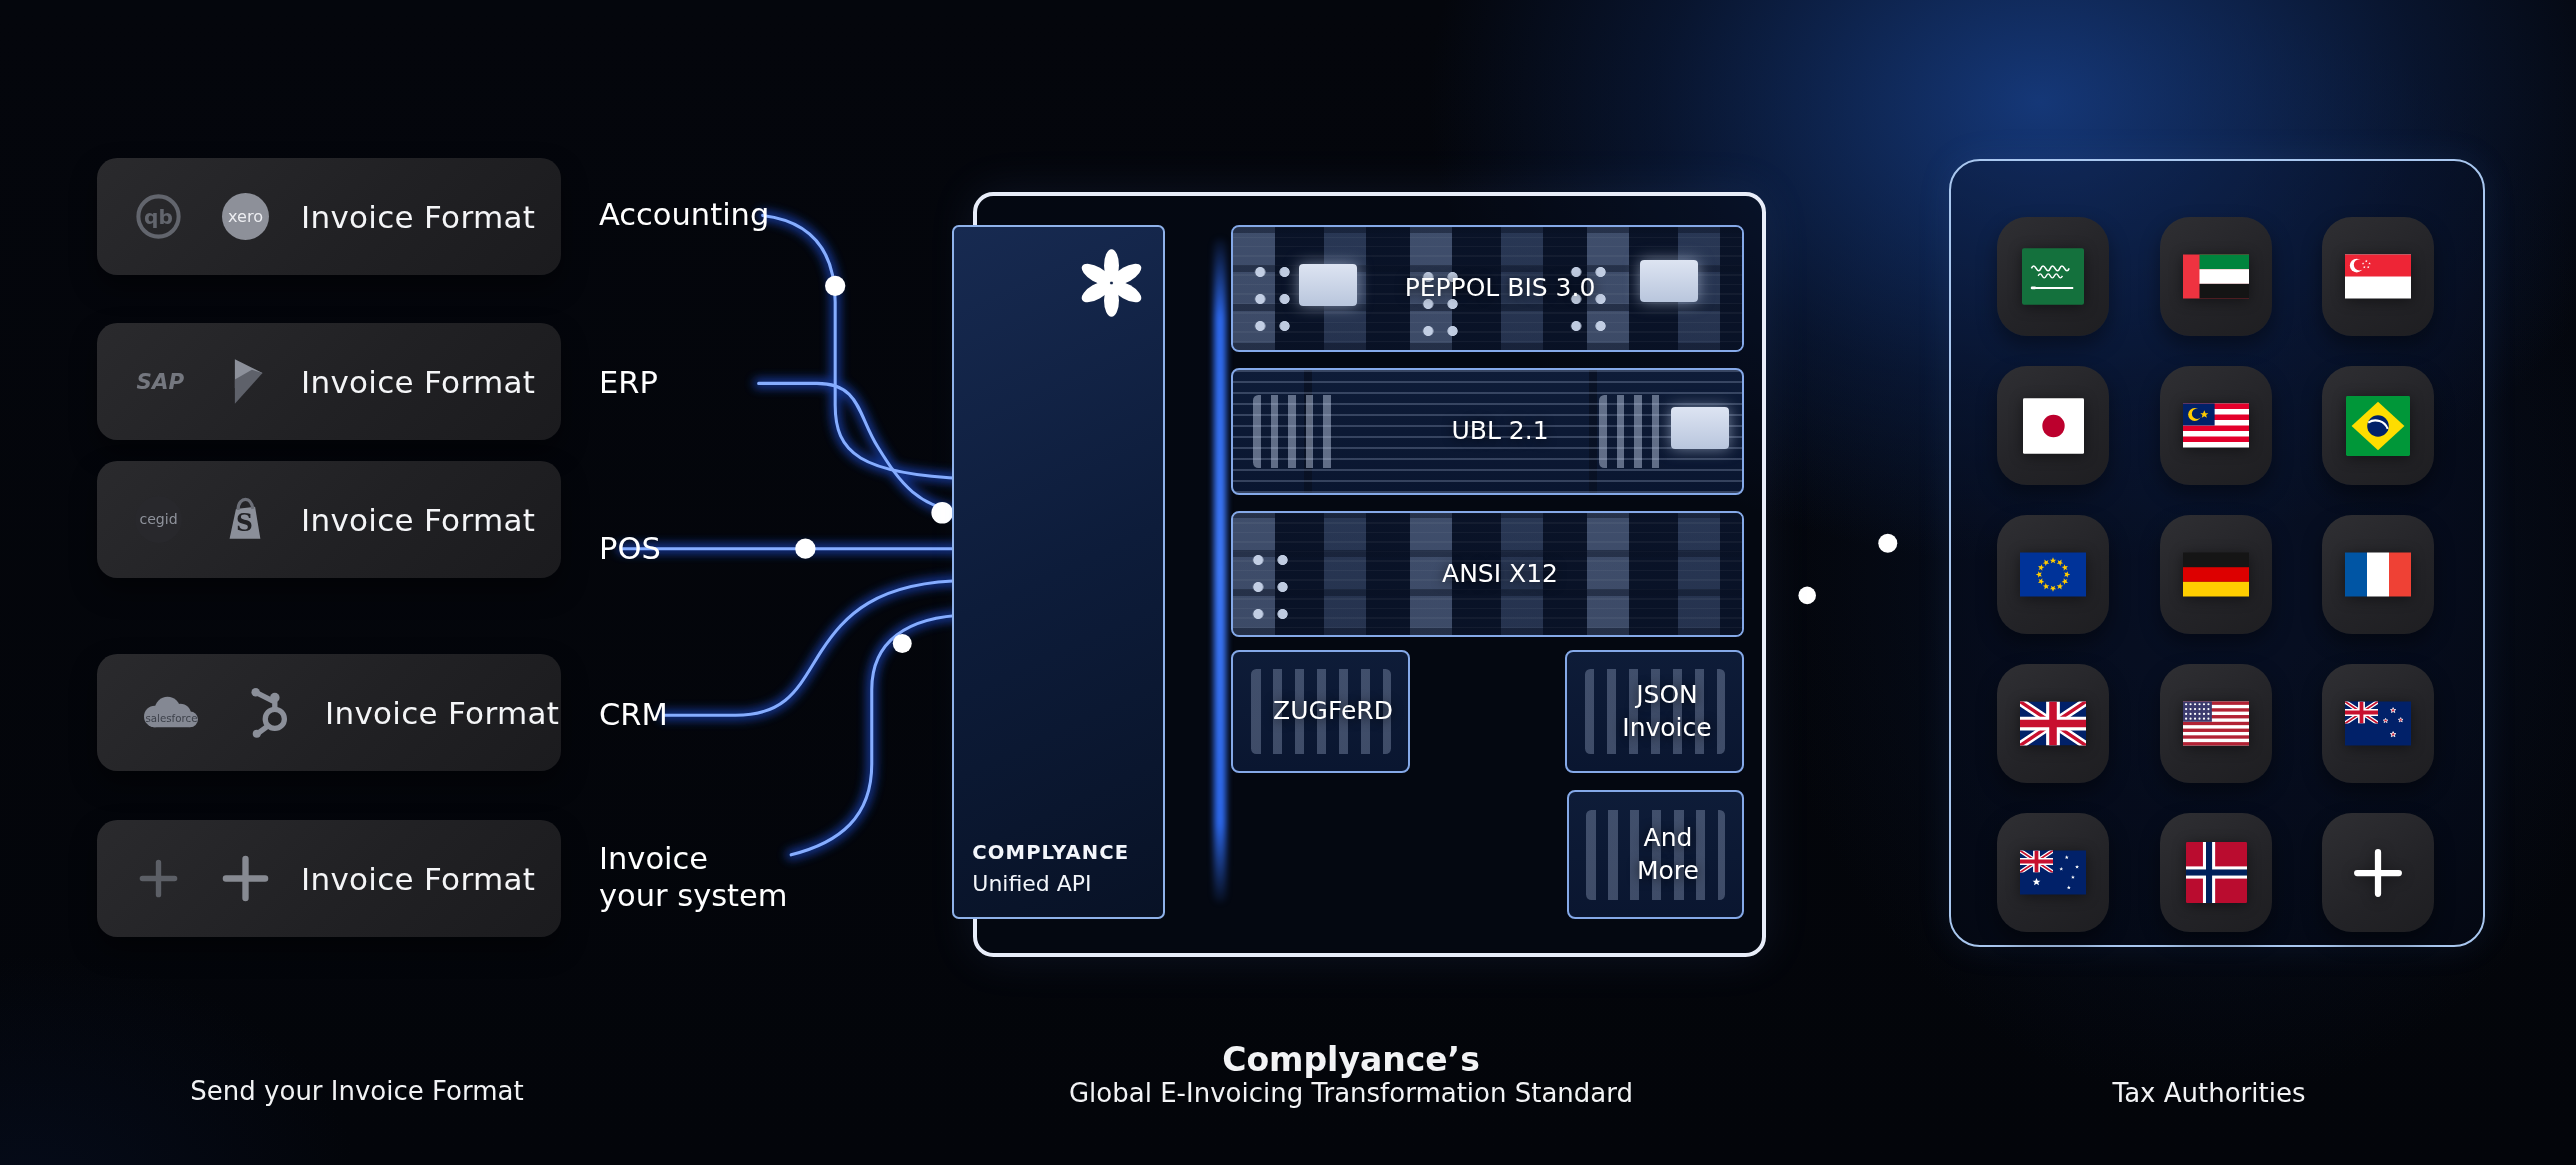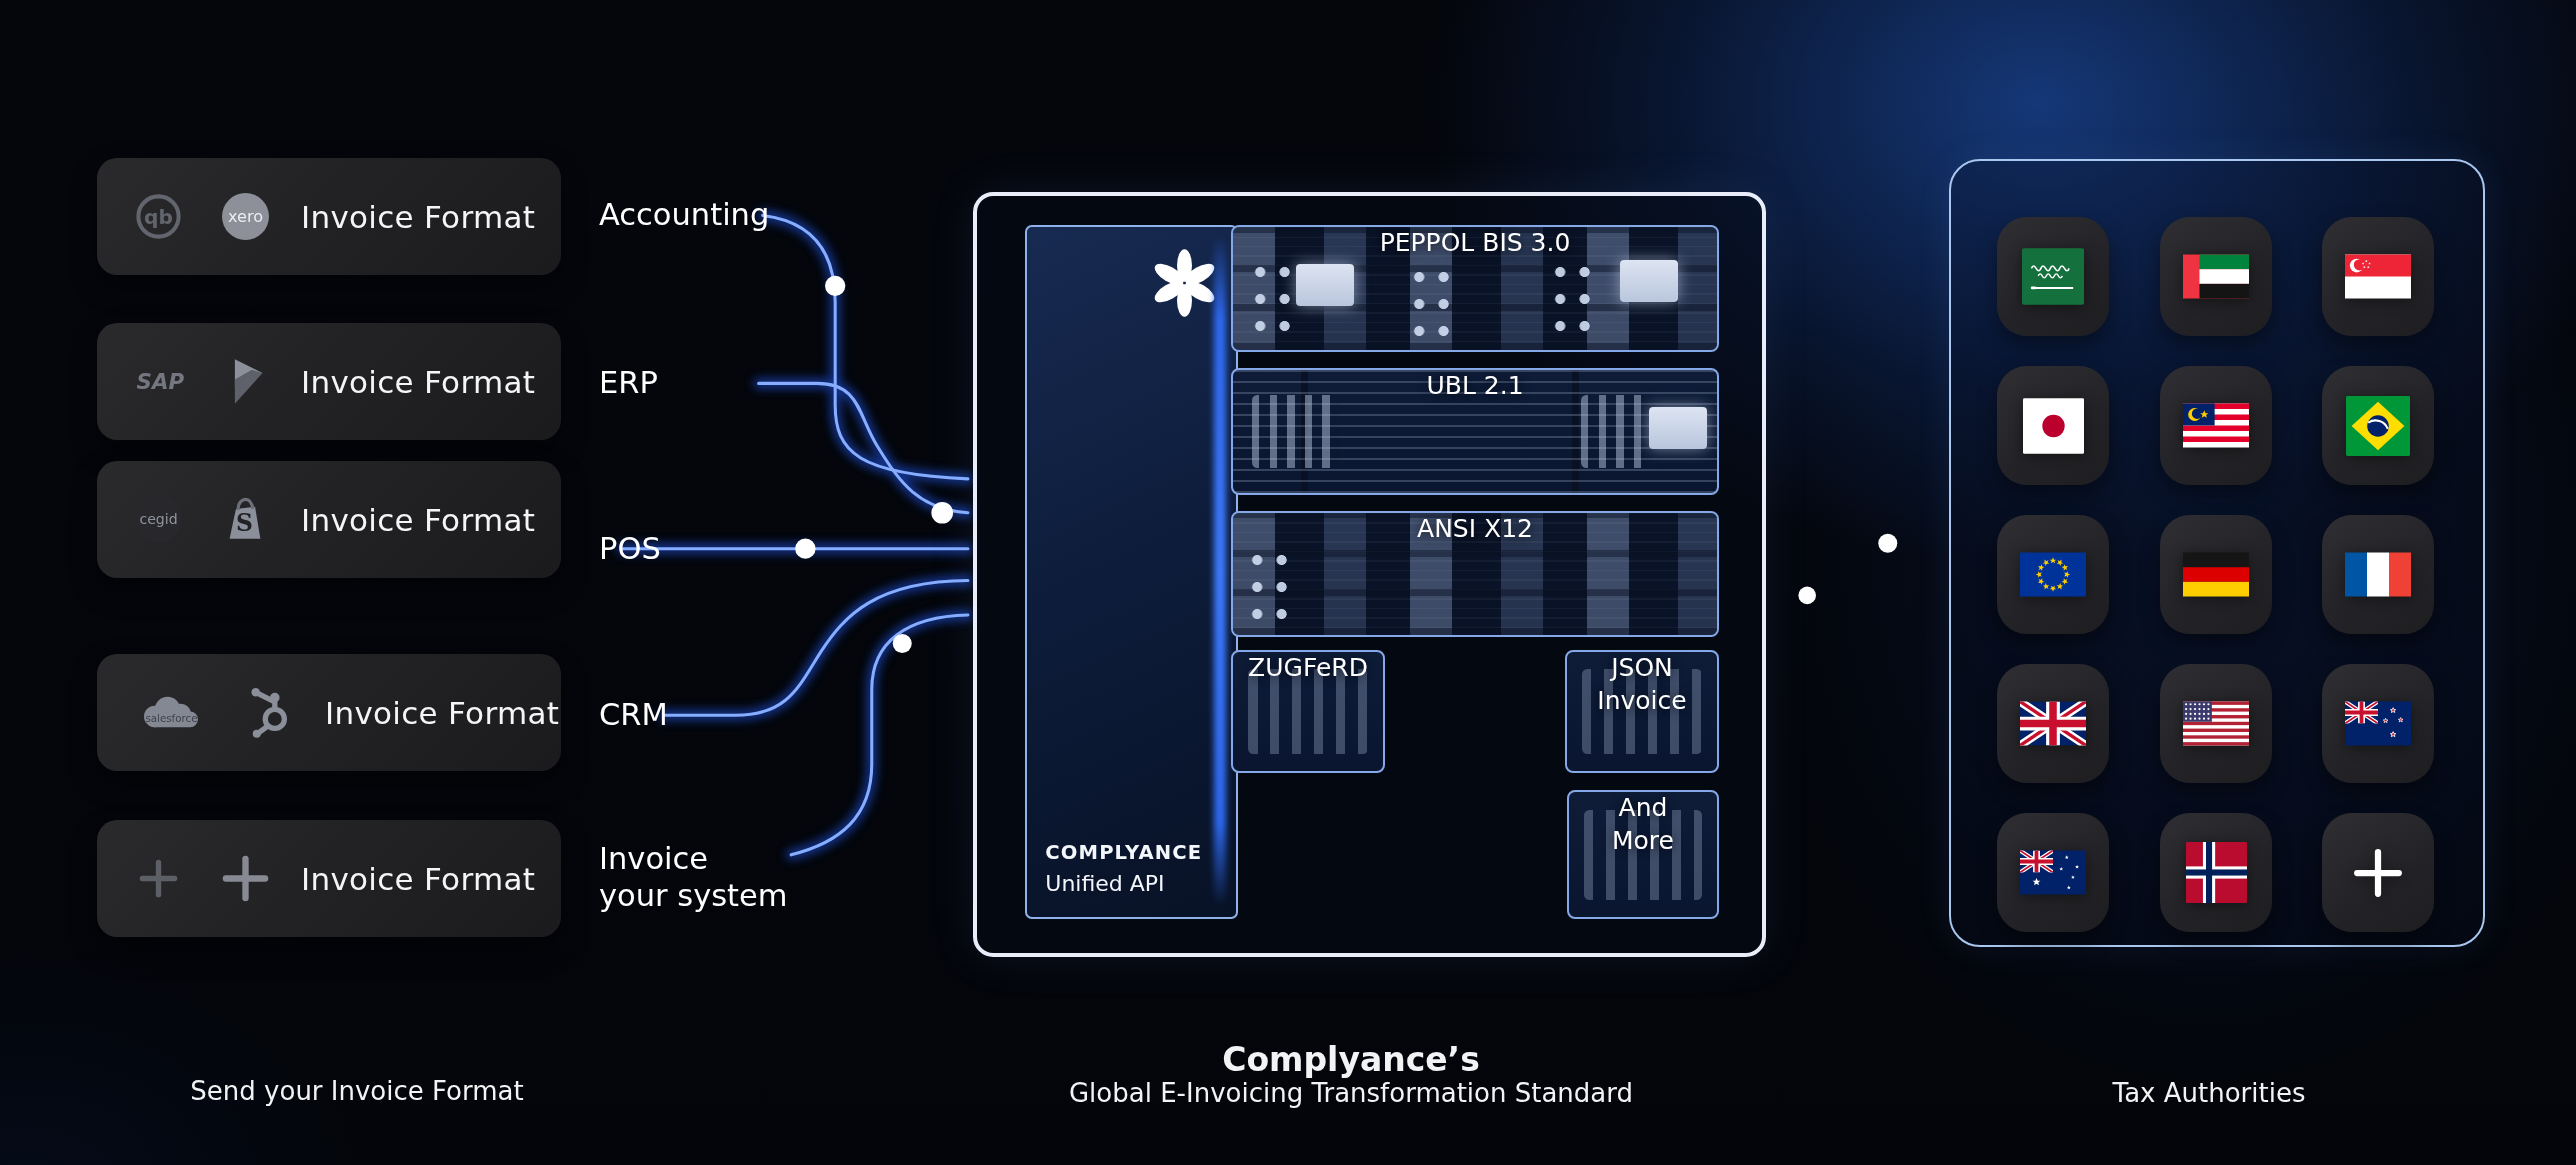--- a/index.html
+++ b/index.html
@@ -18,30 +18,30 @@
   .card:nth-of-type(4){top:654px}.card:nth-of-type(5){top:820px}
   .logo{width:51px;height:51px;margin-left:36px;display:flex;align-items:center;justify-content:center;flex:0 0 auto;}
   .card-label{font-size:31px;font-weight:500;color:#f4f5f7;letter-spacing:0.3px;margin-left:30px;white-space:nowrap;}
   
   .cat{position:absolute;font-size:30.5px;font-weight:500;color:#fff;white-space:pre-line;line-height:1.22;}
   
   .wires{position:absolute;inset:0;pointer-events:none;}
   
   .hub{position:absolute;left:973px;top:192px;width:785px;height:757px;border:4.7px solid #e8edf9;
     border-radius:20.3px;background:rgba(5,11,24,.55);box-shadow:0 0 47px rgba(120,160,255,.10);}
-  .hub-left{position:absolute;left:1025px;top:225px;width:209px;height:690px;border:2px solid #8fb2ea;border-radius:6.8px;
+  .hub-left{position:absolute;left:952px;top:225px;width:209px;height:690px;border:2px solid #8fb2ea;border-radius:6.8px;
     background:linear-gradient(155deg,#172a51 0%,#0d1c3a 50%,#081226 100%);}
   .hub-logo{position:absolute;left:125px;top:18.3px;}
   .brand{position:absolute;left:18.3px;bottom:17.6px;line-height:1.45;}
   .brand-1{display:block;font-size:19.6px;font-weight:600;letter-spacing:1.1px;color:#f3f6fb;}
   .brand-2{display:block;font-size:22px;font-weight:500;color:#f3f6fb;}
   .glowbar{position:absolute;left:1214px;top:238px;width:12.2px;height:665px;border-radius:6.1px;filter:blur(3.4px);
     background:linear-gradient(180deg,rgba(37,99,235,.05),#2e6af0 12%,#3f7bff 50%,#2e6af0 88%,rgba(37,99,235,.05));}
   .row{position:absolute;left:1231px;width:484px;border:2px solid #85a9e8;border-radius:8.1px;overflow:hidden;
-    background:linear-gradient(180deg,#0e1c38,#0a1630);display:flex;align-items:flex-start;justify-content:center;}
+    background:linear-gradient(180deg,#0e1c38,#0a1630);display:flex;align-items:center;justify-content:center;padding-left:25px;}
   .boxC{width:150px;}
   .row-label{position:relative;z-index:3;font-size:25px;font-weight:500;color:#fff;text-align:center;
     white-space:pre-line;line-height:1.3;text-shadow:0 1.4px 11px rgba(0,0,0,.85);}
   .patA{position:absolute;inset:0;z-index:1;background:
     repeating-linear-gradient(0deg, rgba(8,16,34,.45) 0 6.8px, transparent 6.8px 39px),
     repeating-linear-gradient(180deg, rgba(255,255,255,.045) 0 1.4px, transparent 1.4px 9.5px),
     repeating-linear-gradient(90deg, rgba(130,146,178,.42) 0 42px, rgba(9,18,38,.92) 42px 91px,
       rgba(116,132,164,.26) 91px 133px, rgba(9,18,38,.92) 133px 177px);}
   .patB{position:absolute;inset:0;z-index:1;background:
     repeating-linear-gradient(180deg, rgba(153,168,198,.30) 0 2px, transparent 2px 11px),

